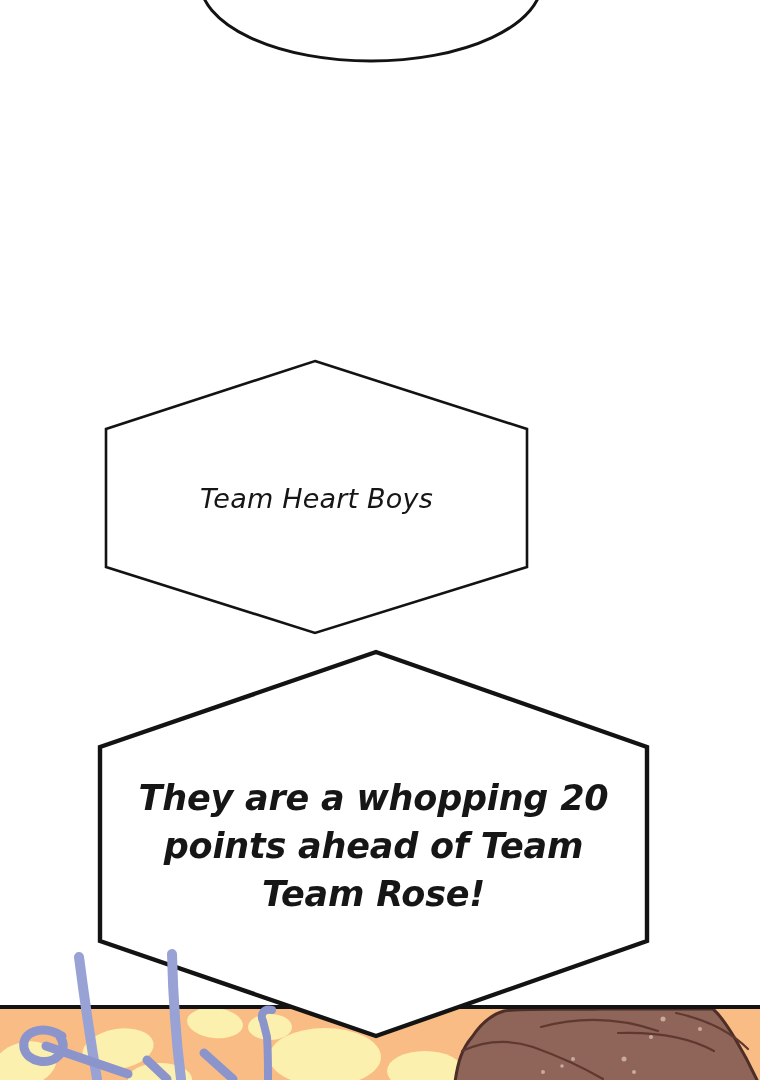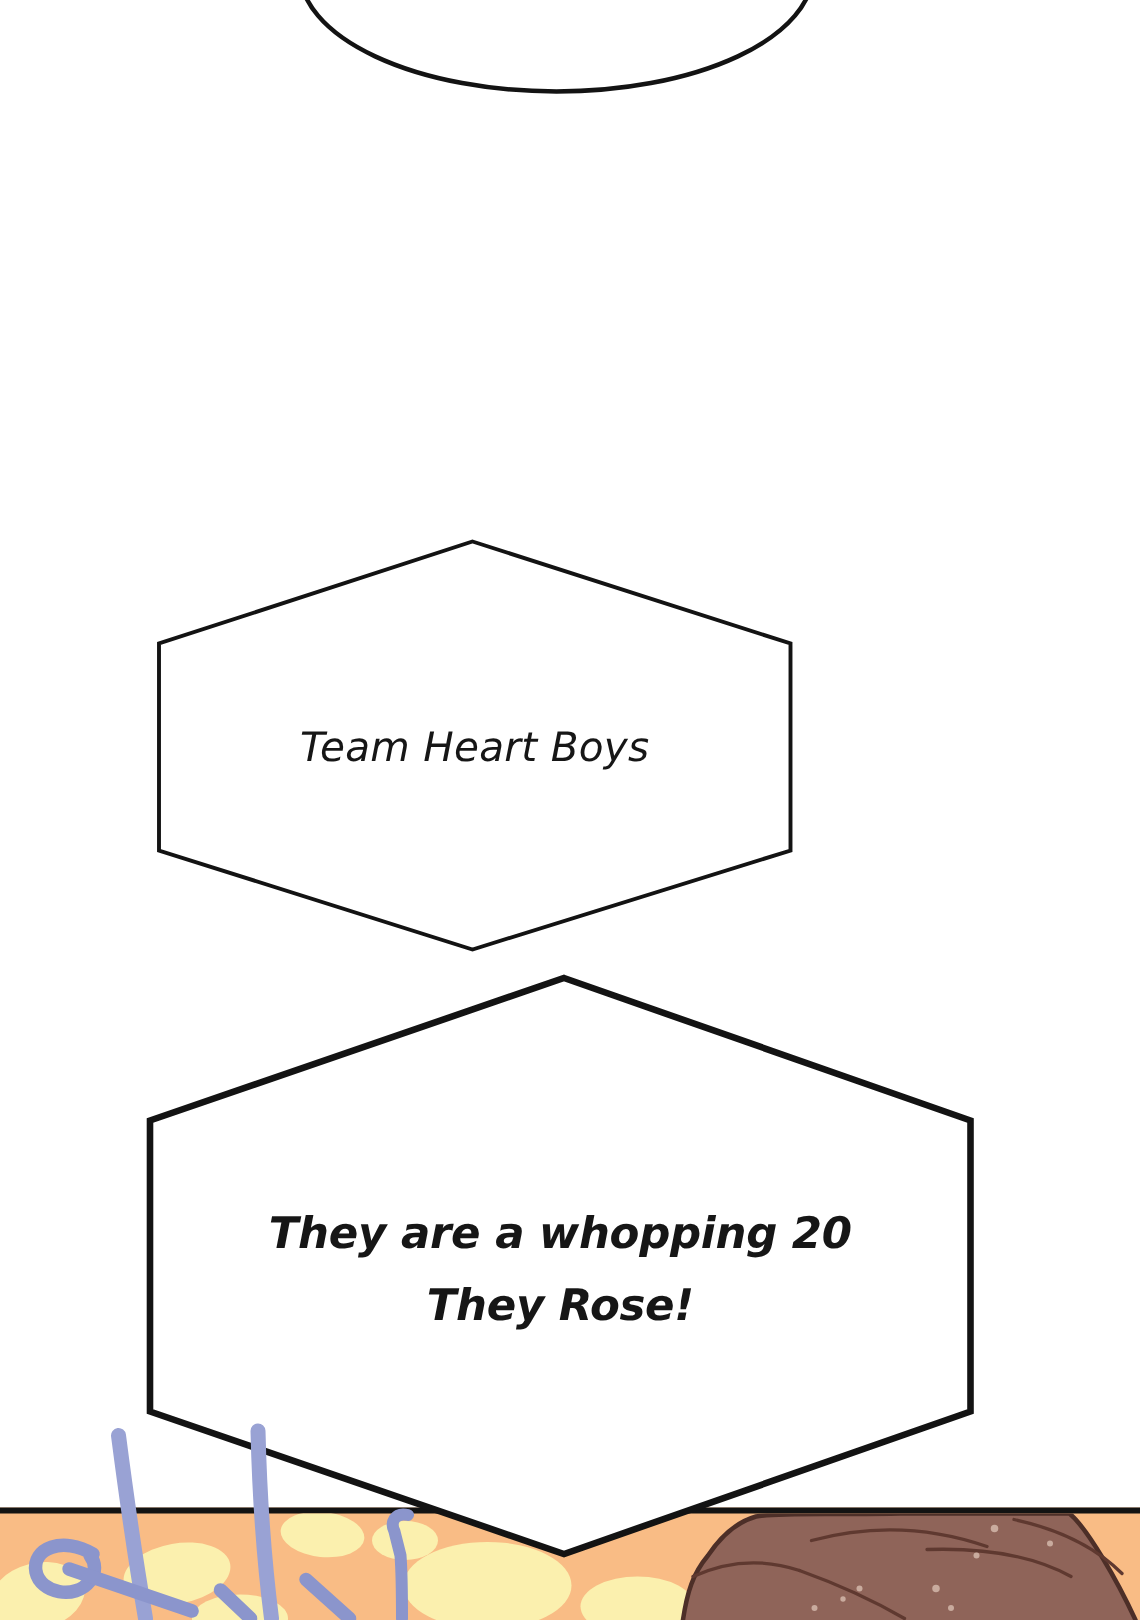--- a/index.html
+++ b/index.html
@@ -33,21 +33,21 @@
   #bubble1-text {
     left: 106px; top: 428px; width: 421px; height: 141px;
     font-size: 27px;
     line-height: 42px;
     font-weight: 500;
     letter-spacing: 0.2px;
     gap: 24px;
   }
   #bubble2-text {
     left: 100px; top: 774px; width: 547px; height: 144px;
-    font-size: 29px;
+    font-size: 35px;
     line-height: 48px;
     font-weight: bold;
     letter-spacing: -0.2px;
   }
 
   
   #bottom-panel {
     left: 0; top: 1005px; width: 760px; height: 75px;
     background: #f9bc85;
     border-top: 4px solid #131313;
@@ -112,21 +112,22 @@
         </g>
       </g>
     </svg>
   </div>
 
   <svg id="hex2" class="abs" width="575" height="410" viewBox="0 0 575 410">
     <polygon points="288,12 559,107 559,301 288,396 12,301 12,107" fill="#ffffff" stroke="#131313" stroke-width="4.4" stroke-linejoin="miter"></polygon>
   </svg>
   <div id="bubble2-text" class="abs bubble-text">
     <span>They are a whopping 20</span>
-    <span>They Rose!</span>
+    <span>points ahead of Team</span>
+    <span>Team Rose!</span>
   </div>
 
   <svg id="sfx" class="abs" width="300" height="140" viewBox="0 0 300 140" role="img" aria-label="와아아!">
     <g fill="none" stroke="#8b95cc" stroke-linecap="round">
       <path d="M 62,96 C 42,84 21,92 24,108 C 27,122 50,127 60,114 C 64,108 64,102 60,97" stroke-width="9"></path>
       <path d="M 79,17 C 83,48 88,86 97,139" stroke-width="10" stroke="#99a2d4"></path>
       <path d="M 46,106 L 128,134" stroke-width="9"></path>
       <path d="M 172,14 C 173,55 176,100 181,139" stroke-width="10" stroke="#99a2d4"></path>
       <path d="M 147,120 L 167,139" stroke-width="9"></path>
       <path d="M 204,113 L 233,139" stroke-width="9"></path>

